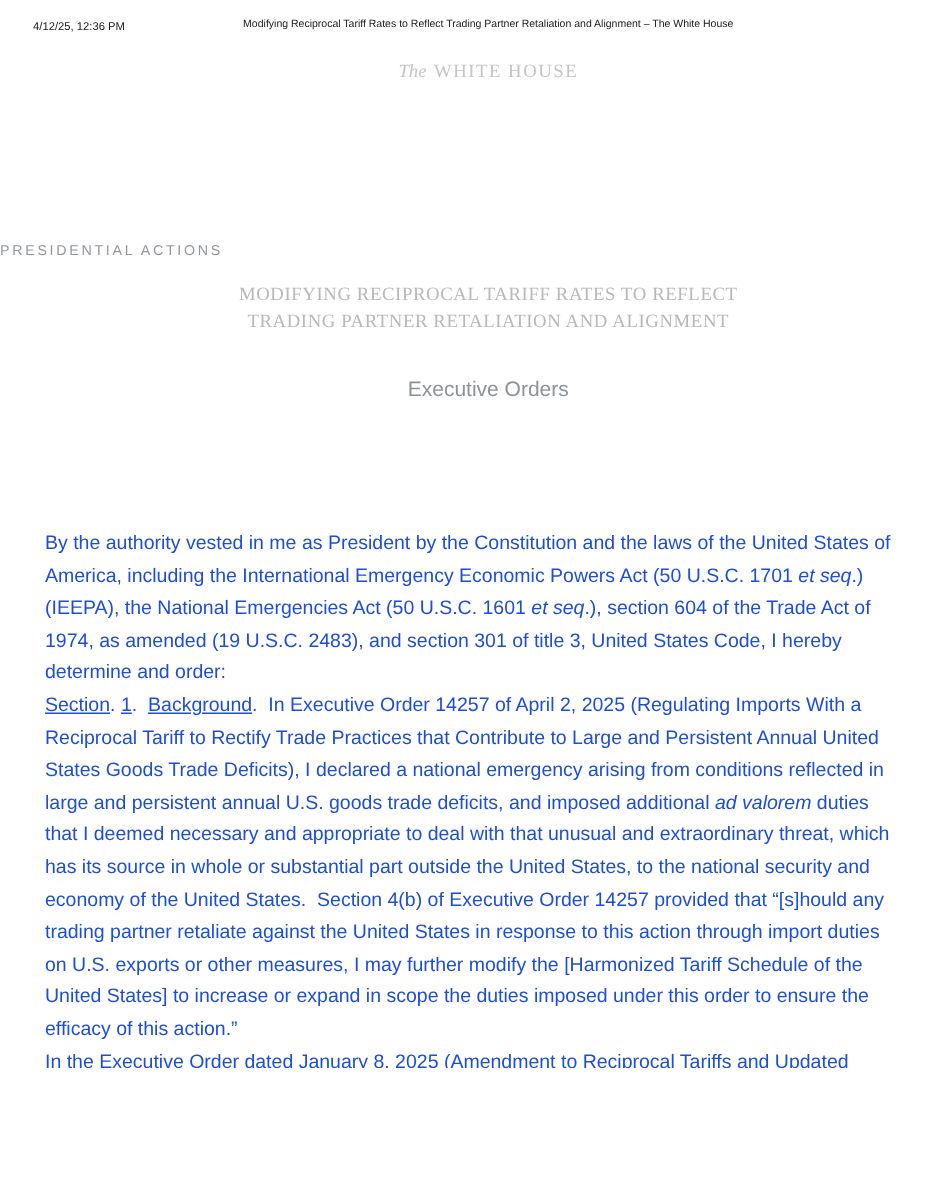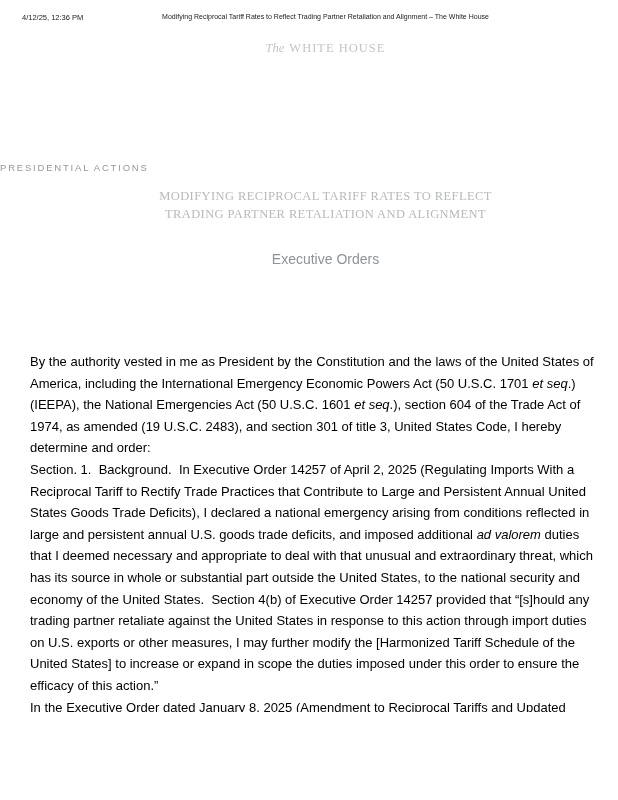--- a/index.html
+++ b/index.html
@@ -106,29 +106,29 @@
   }
 
   
   .doc-body {
     position: absolute;
     top: 351px;
     left: 30px;
     width: 565px;
     font-size: 13px;
     line-height: 21.6px;
-    color: #000000;
+    color: #1d4ed8;
     letter-spacing: 0;
   }
   .doc-body p {
     margin: 0;
     white-space: pre-wrap;
   }
   .doc-body .it { font-style: italic; }
-  .doc-body .un { }
+  .doc-body .un { text-decoration: underline; }
 
   
   .print-footer {
     position: absolute;
     top: 777px;
     left: 22px;
     right: 28px;
     display: flex;
     justify-content: space-between;
     align-items: flex-start;

